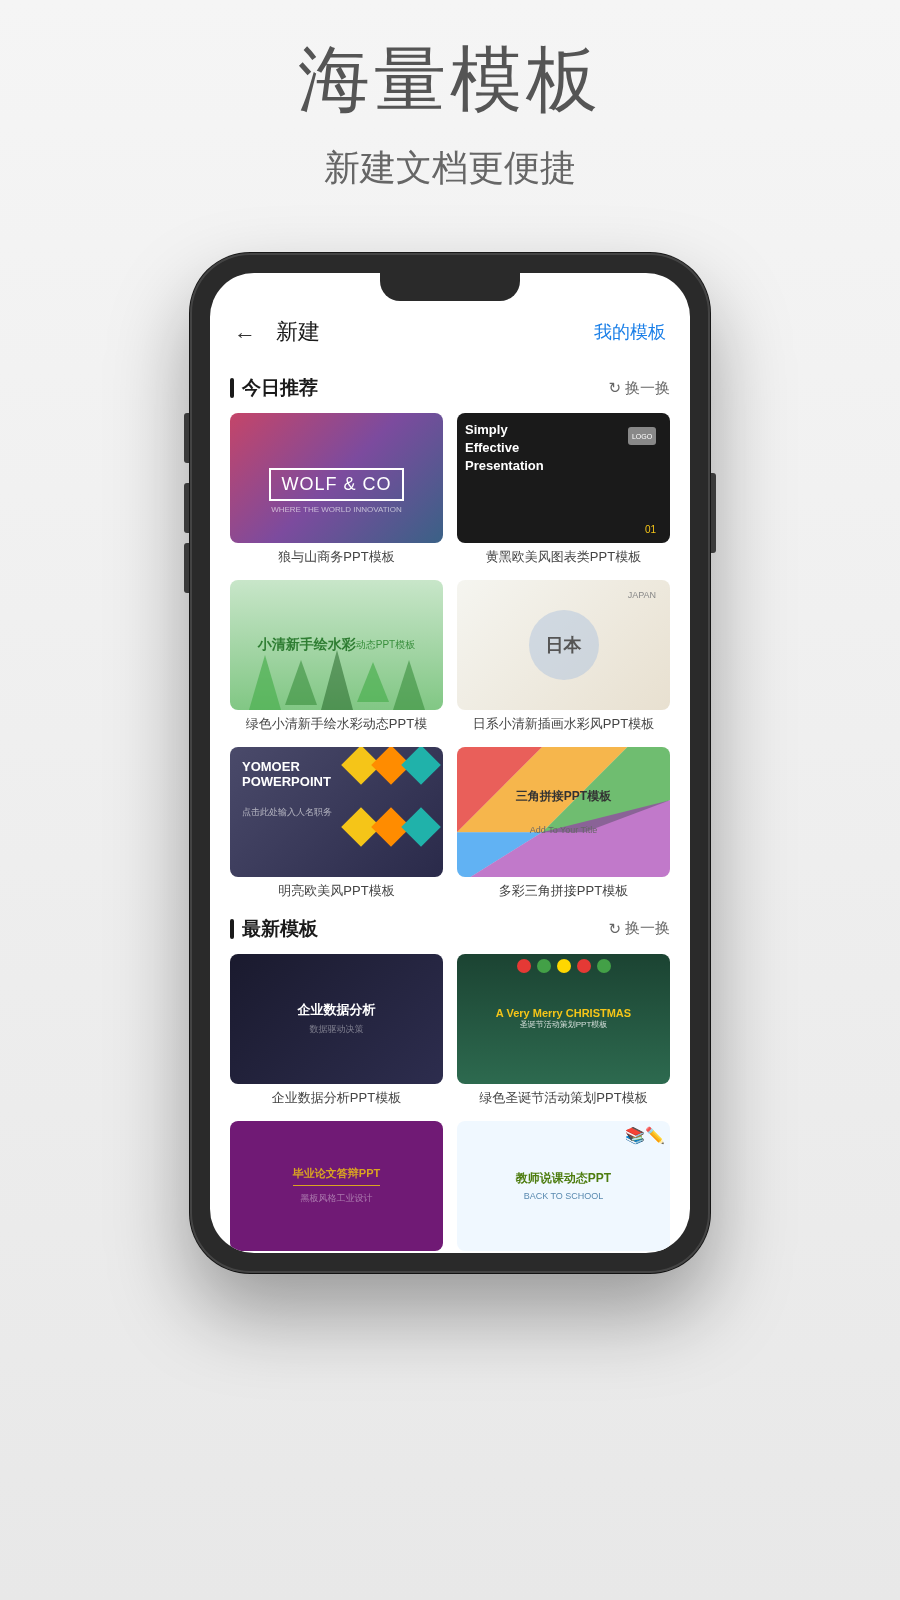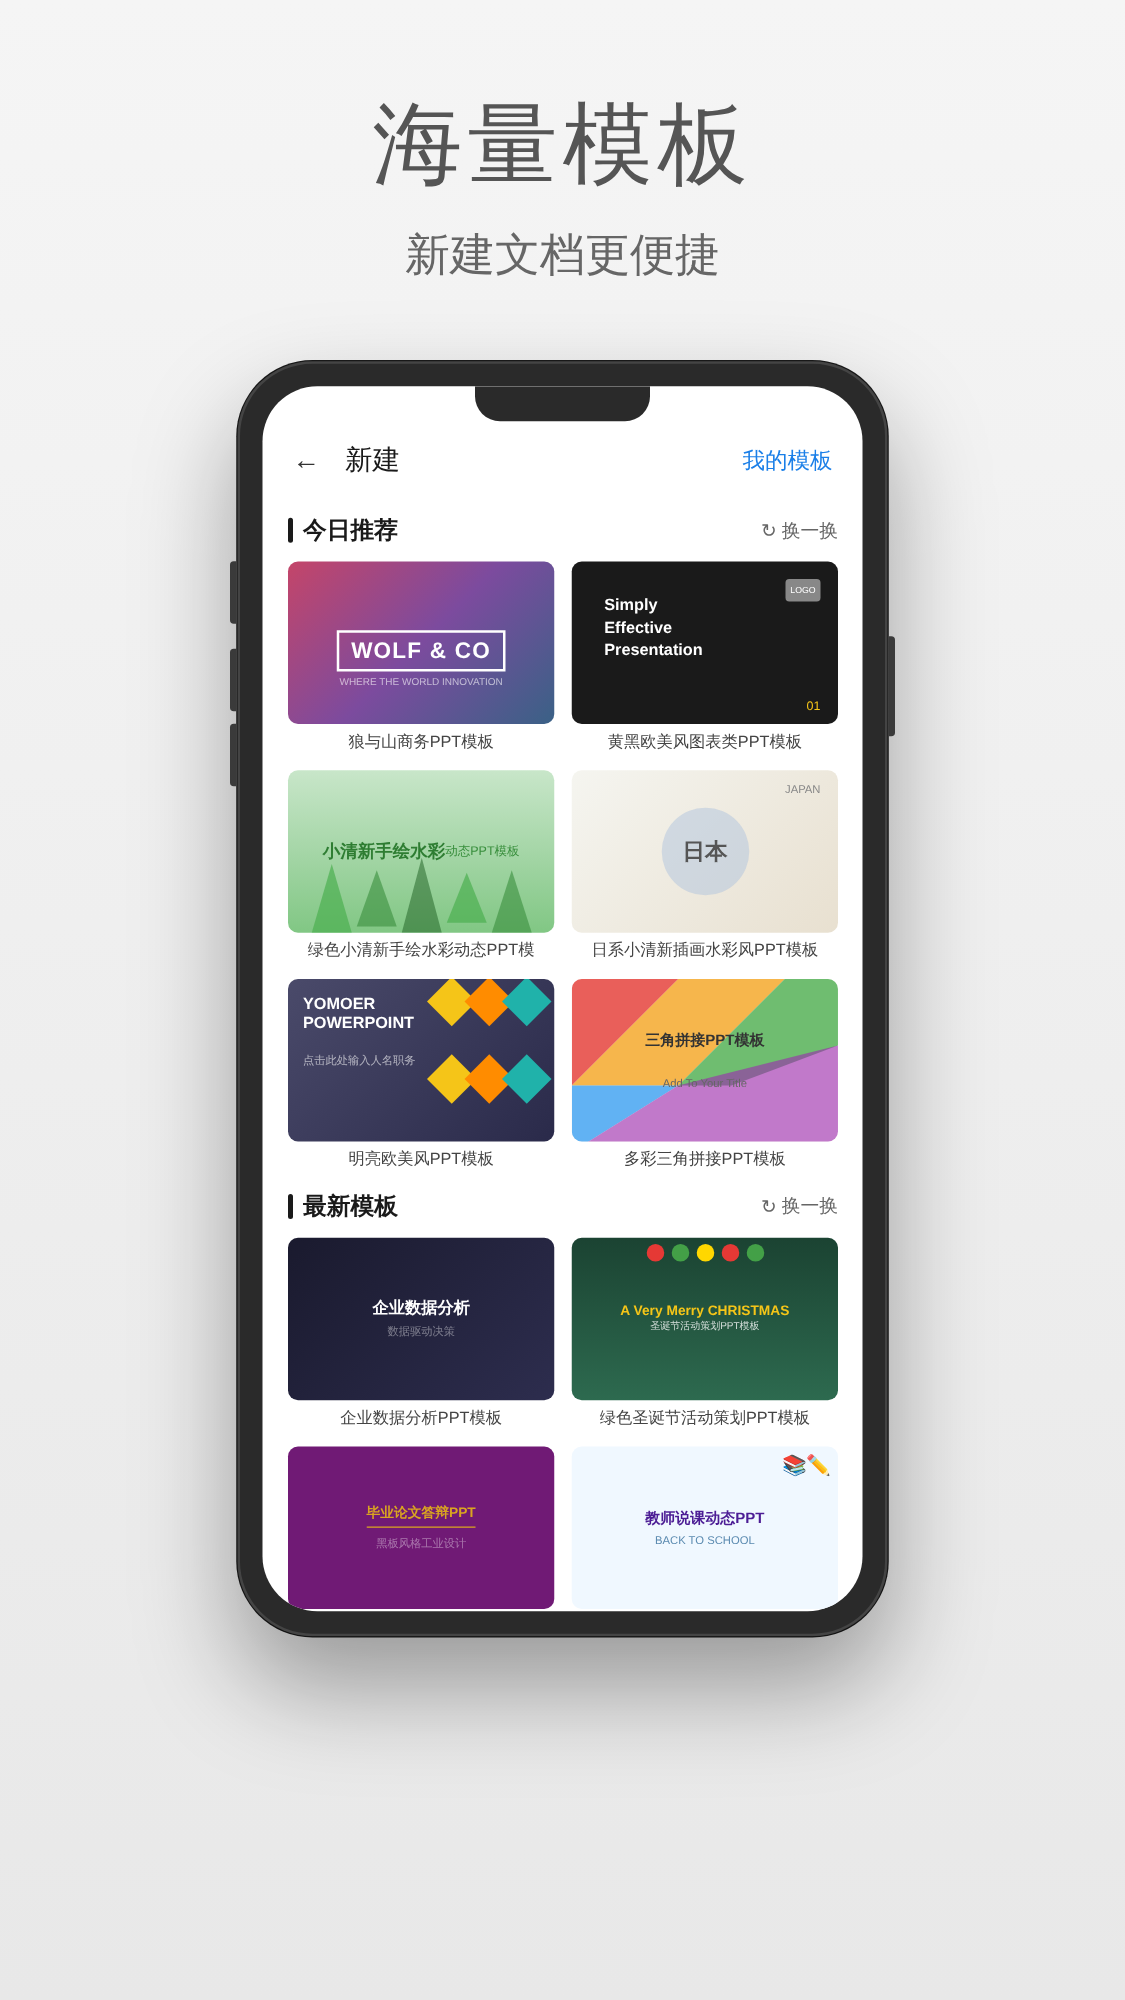--- a/index.html
+++ b/index.html
@@ -9,21 +9,21 @@
       background: linear-gradient(180deg, #f5f5f5 0%, #e8e8e8 100%);
       font-family: -apple-system, 'PingFang SC', 'Microsoft YaHei', sans-serif;
       overflow: hidden;
       display: flex;
       flex-direction: column;
       align-items: center;
     }
 
     .page-header {
       text-align: center;
-      padding-top: 68px;
+      padding-top: 32px;
       margin-bottom: 20px;
     }
     .page-title-main {
       font-size: 72px;
       font-weight: 300;
       color: #555;
       letter-spacing: 4px;
     }
     .page-title-sub {
       font-size: 36px;
@@ -198,34 +198,34 @@
     
     .thumb-wolf {
       background: linear-gradient(135deg, #c44569 0%, #7c4b9e 50%, #3a6186 100%);
       display: flex;
       align-items: center;
       justify-content: center;
       flex-direction: column;
     }
     .wolf-title {
       font-size: 18px;
-      font-weight: 700;
+      font-weight: 400;
       color: #fff;
       letter-spacing: 1px;
       border: 2px solid #fff;
       padding: 4px 10px;
       margin-top: 25px;
     }
 
     
     .thumb-simply {
       background: #1a1a1a;
       display: flex;
       align-items: flex-start;
-      padding: 26px;
+      padding: 8px;
       position: relative;
     }
     .simply-text {
       font-size: 13px;
       font-weight: 700;
       color: #fff;
       line-height: 1.4;
     }
     .simply-logo {
       position: absolute;
@@ -462,21 +462,21 @@
     .thumb-teacher {
       background: #f0f8ff;
       display: flex;
       align-items: center;
       justify-content: center;
       flex-direction: column;
       position: relative;
     }
     .teacher-text {
       font-size: 12px;
-      color: #4c1d95;
+      color: #4d7c0f;
       font-weight: 600;
       text-align: center;
       z-index: 2;
     }
     .doodle-icons {
       position: absolute;
       top: 5px; right: 5px;
       font-size: 16px;
     }
   </style>

